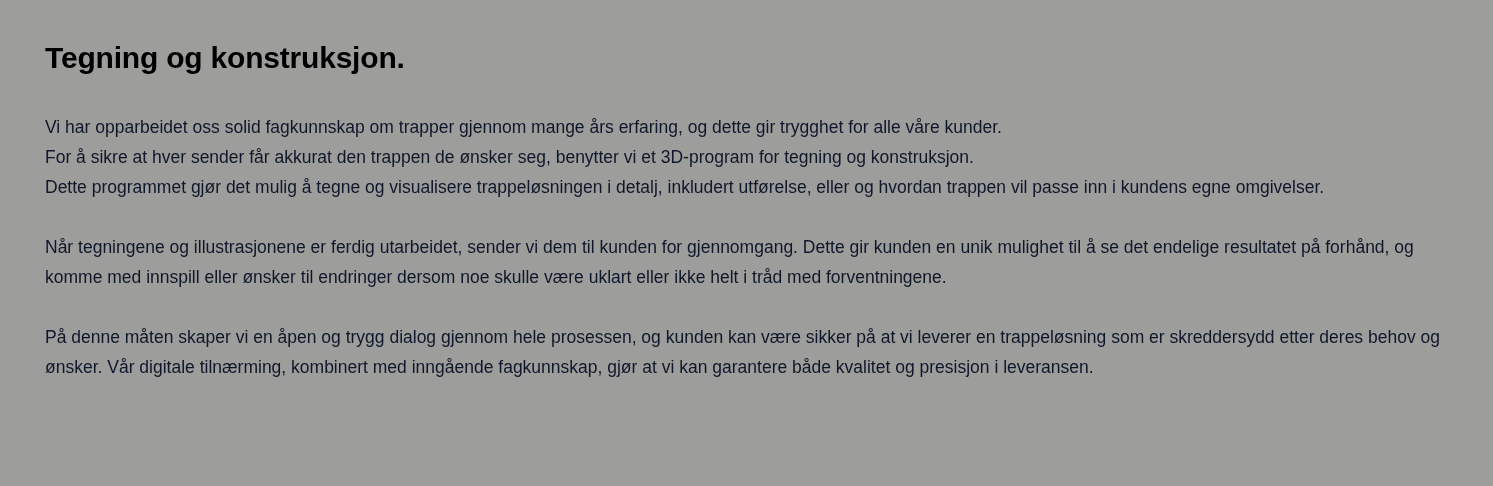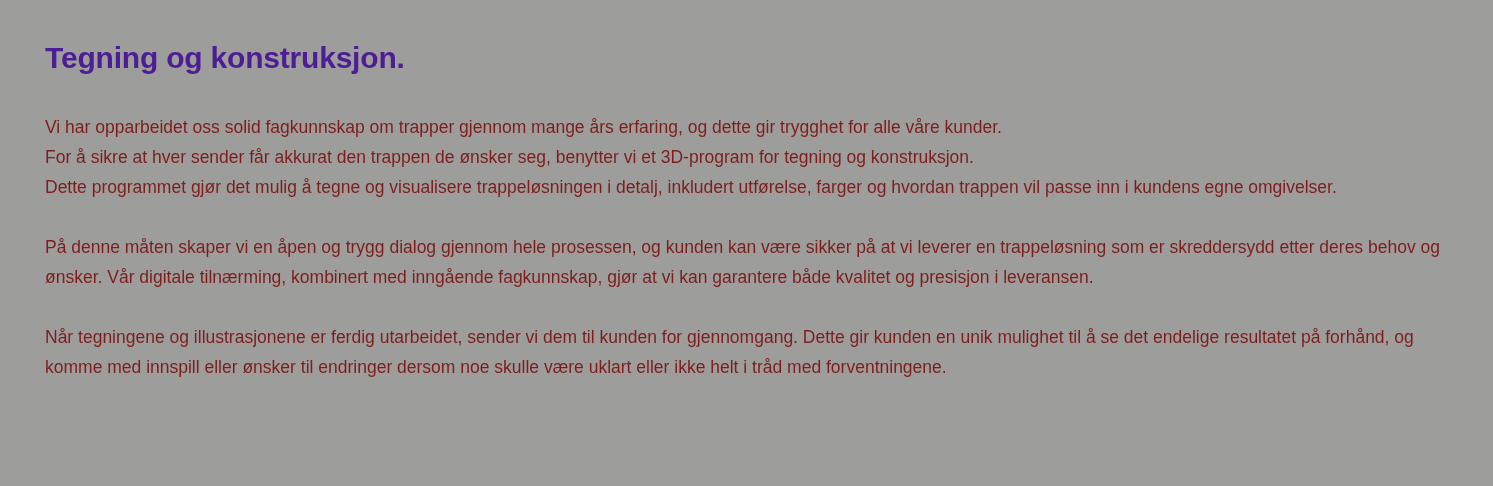--- a/index.html
+++ b/index.html
@@ -16,28 +16,28 @@
   .page {
     box-sizing: border-box;
     width: 1493px;
     height: 486px;
     padding: 40px 45px 0 45px;
     background: #9d9d9b;
   }
   .heading {
     font-size: 30px;
     font-weight: bold;
-    color: #4c1d95;
+    color: #000000;
     letter-spacing: -0.2px;
     margin: 0 0 36px 0;
     line-height: 1.2;
   }
   .para {
     font-size: 17.5px;
-    color: #7f1d1d;
+    color: #0f172a;
     line-height: 30px;
     margin: 0 0 30px 0;
     max-width: 1400px;
     font-weight: 400;
   }
   .para:last-child {
     margin-bottom: 0;
   }
   .para .line {
     display: block;
@@ -46,24 +46,24 @@
 </head>
 <body>
 
 <div class="page">
 
   <h1 class="heading">Tegning og konstruksjon.</h1>
 
   <p class="para">
     <span class="line">Vi har opparbeidet oss solid fagkunnskap om trapper gjennom mange års erfaring, og dette gir trygghet for alle våre kunder.</span>
     <span class="line">For å sikre at hver sender får akkurat den trappen de ønsker seg, benytter vi et 3D-program for tegning og konstruksjon.</span>
-    <span class="line">Dette programmet gjør det mulig å tegne og visualisere trappeløsningen i detalj, inkludert utførelse, farger og hvordan trappen vil passe inn i kundens egne omgivelser.</span>
+    <span class="line">Dette programmet gjør det mulig å tegne og visualisere trappeløsningen i detalj, inkludert utførelse, eller og hvordan trappen vil passe inn i kundens egne omgivelser.</span>
+  </p>
+
+  <p class="para">
+    <span class="line">Når tegningene og illustrasjonene er ferdig utarbeidet, sender vi dem til kunden for gjennomgang. Dette gir kunden en unik mulighet til å se det endelige resultatet på forhånd, og komme med innspill eller ønsker til endringer dersom noe skulle være uklart eller ikke helt i tråd med forventningene.</span>
   </p>
 
   <p class="para">
     <span class="line">På denne måten skaper vi en åpen og trygg dialog gjennom hele prosessen, og kunden kan være sikker på at vi leverer en trappeløsning som er skreddersydd etter deres behov og ønsker. Vår digitale tilnærming, kombinert med inngående fagkunnskap, gjør at vi kan garantere både kvalitet og presisjon i leveransen.</span>
   </p>
 
-  <p class="para">
-    <span class="line">Når tegningene og illustrasjonene er ferdig utarbeidet, sender vi dem til kunden for gjennomgang. Dette gir kunden en unik mulighet til å se det endelige resultatet på forhånd, og komme med innspill eller ønsker til endringer dersom noe skulle være uklart eller ikke helt i tråd med forventningene.</span>
-  </p>
-
 </div>
 
 </body></html>

